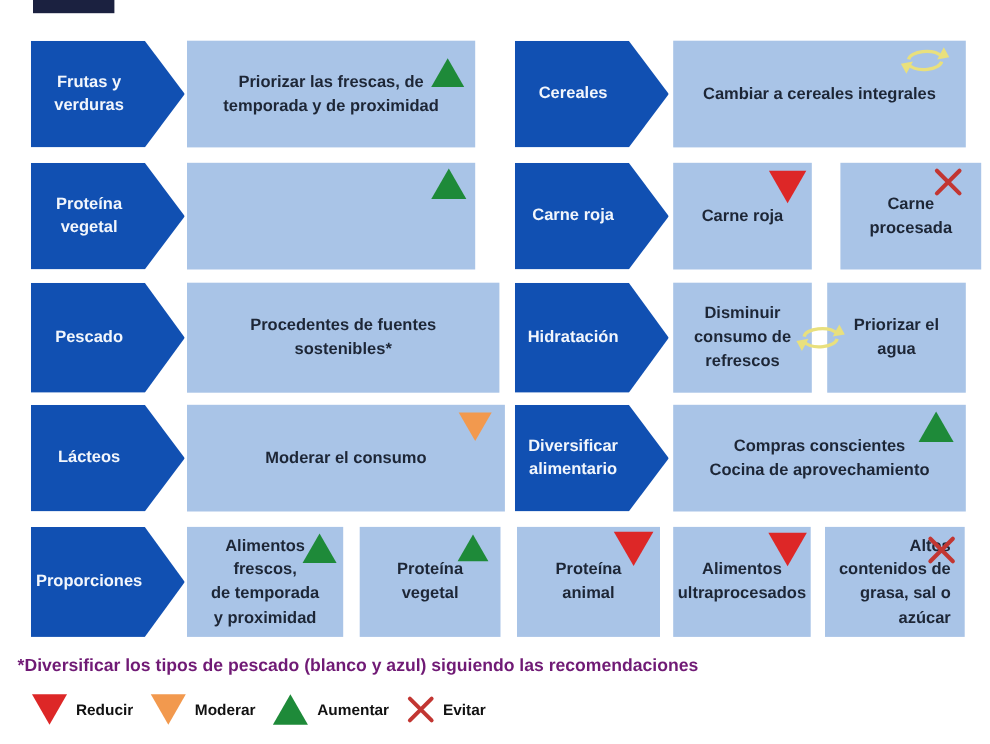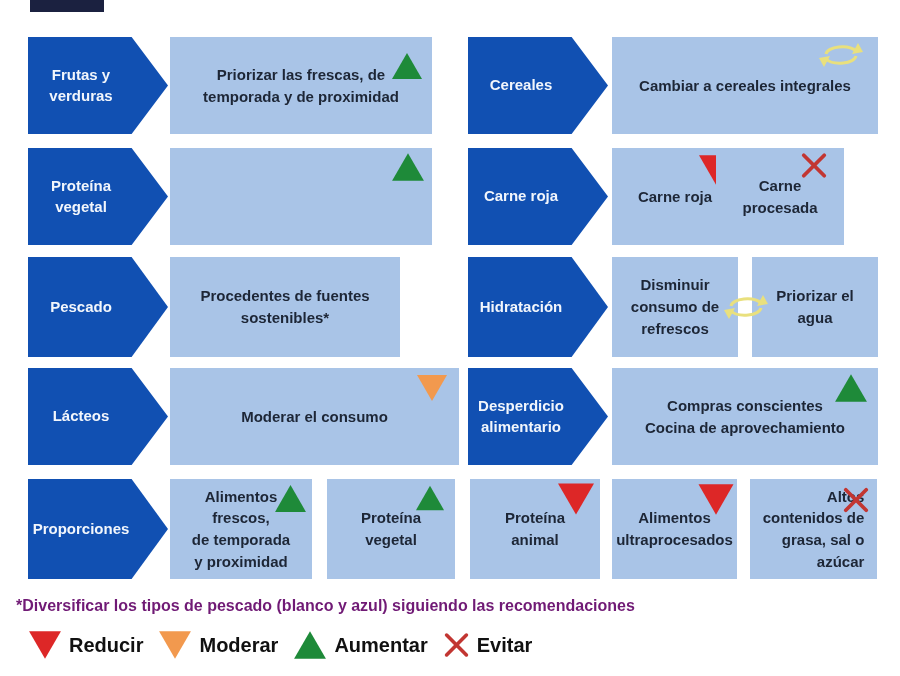--- a/index.html
+++ b/index.html
@@ -31,21 +31,21 @@
   .x-stroke{stroke:#c23632;stroke-width:4;stroke-linecap:round;fill:none;}
   .cyc{stroke:#e9e07d;stroke-width:3;fill:none;}
   .cycf{fill:#e9e07d;}
   .footnote{
     position:absolute;left:16px;top:597px;color:#701a75;font-weight:700;font-size:16px;
   }
   .legend{
     position:absolute;left:28px;top:626px;display:flex;align-items:center;gap:15px;
   }
   .legend-item{display:flex;align-items:center;gap:7px;}
-  .legend-label{color:#111111;font-weight:700;font-size:20px;}
+  .legend-label{color:#111111;font-weight:700;font-size:14px;}
 </style>
 </head>
 <body>
 
 <div class="canvas">
 
   <div class="corner-mark"></div>
 
   <div class="arrow" style="left:28px;top:37px;height:97px">
     <span class="arrow-label">Frutas y
@@ -65,21 +65,21 @@
   </div>
   <div class="box" style="left:170px;top:148px;width:262px;height:97px">
     <svg class="icon" style="right:7px;top:3px" width="34" height="32" viewBox="0 0 32 30">
         <polygon class="tri-green" points="16,2 31,28 1,28"></polygon>
       </svg>
   </div>
 
   <div class="arrow" style="left:28px;top:257px;height:100px">
     <span class="arrow-label">Pescado</span>
   </div>
-  <div class="box" style="left:170px;top:257px;width:230px;height:100px">
+  <div class="box" style="left:170px;top:257px;width:284px;height:100px">
     <span class="box-text">Procedentes de fuentes
 sostenibles*</span>
   </div>
 
   <div class="arrow" style="left:28px;top:368px;height:97px">
     <span class="arrow-label">Lácteos</span>
   </div>
   <div class="box" style="left:170px;top:368px;width:289px;height:97px">
     <span class="box-text">Moderar el consumo</span>
     <svg class="icon" style="right:11px;top:5px" width="32" height="30" viewBox="0 0 32 30">
@@ -102,21 +102,21 @@
 
   <div class="arrow" style="left:468px;top:148px;height:97px">
     <span class="arrow-label">Carne roja</span>
   </div>
   <div class="box" style="left:612px;top:148px;width:126px;height:97px">
     <span class="box-text">Carne roja</span>
     <svg class="icon" style="right:3px;top:5px" width="38" height="34" viewBox="0 0 32 30">
         <polygon class="tri-red" points="1,2 31,2 16,28"></polygon>
       </svg>
   </div>
-  <div class="box" style="left:716px;top:148px;width:128px;height:97px">
+  <div class="box" style="left:764px;top:148px;width:128px;height:97px">
     <span class="box-text">Carne
 procesada</span>
     <svg class="icon" style="right:16px;top:4px" width="28" height="27" viewBox="0 0 30 28">
         <path class="x-stroke" d="M4 3 L26 25 M26 3 L4 25"></path>
       </svg>
   </div>
 
   <div class="arrow" style="left:468px;top:257px;height:100px">
     <span class="arrow-label">Hidratación</span>
   </div>
@@ -130,21 +130,21 @@
 agua</span>
   </div>
   <svg class="icon" style="left:723px;top:292px;z-index:2" width="46" height="30" viewBox="0 0 46 30">
     <path class="cyc" d="M8 14 A 16 8 0 0 1 38 11"></path>
       <polygon class="cycf" points="40,3 45,12 34,14"></polygon>
     <path class="cyc" d="M38 16 A 16 8 0 0 1 8 19"></path>
       <polygon class="cycf" points="6,27 1,18 12,16"></polygon>
   </svg>
 
   <div class="arrow" style="left:468px;top:368px;height:97px">
-    <span class="arrow-label">Desperdicio
+    <span class="arrow-label">Diversificar
 alimentario</span>
   </div>
   <div class="box" style="left:612px;top:368px;width:266px;height:97px">
     <span class="box-text">Compras conscientes
 Cocina de aprovechamiento</span>
     <svg class="icon" style="right:10px;top:4px" width="34" height="32" viewBox="0 0 32 30">
         <polygon class="tri-green" points="16,2 31,28 1,28"></polygon>
       </svg>
   </div>
 

